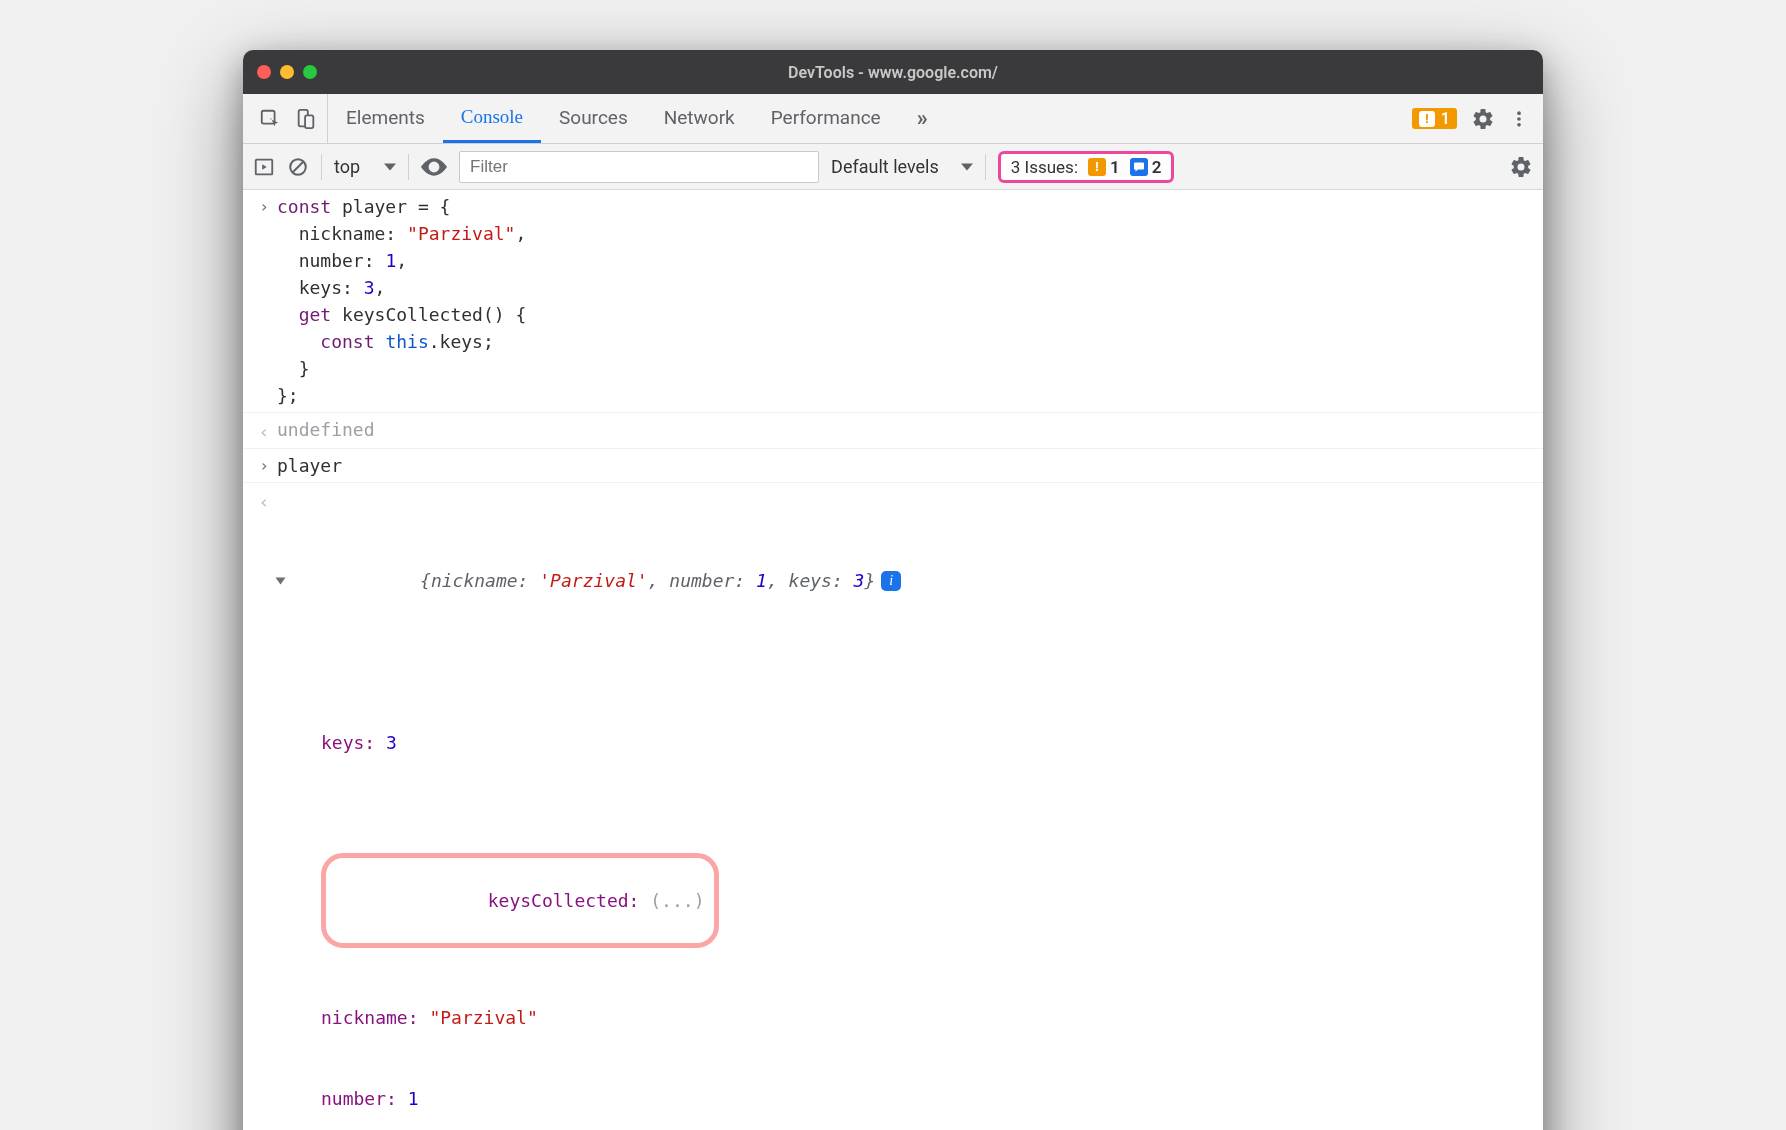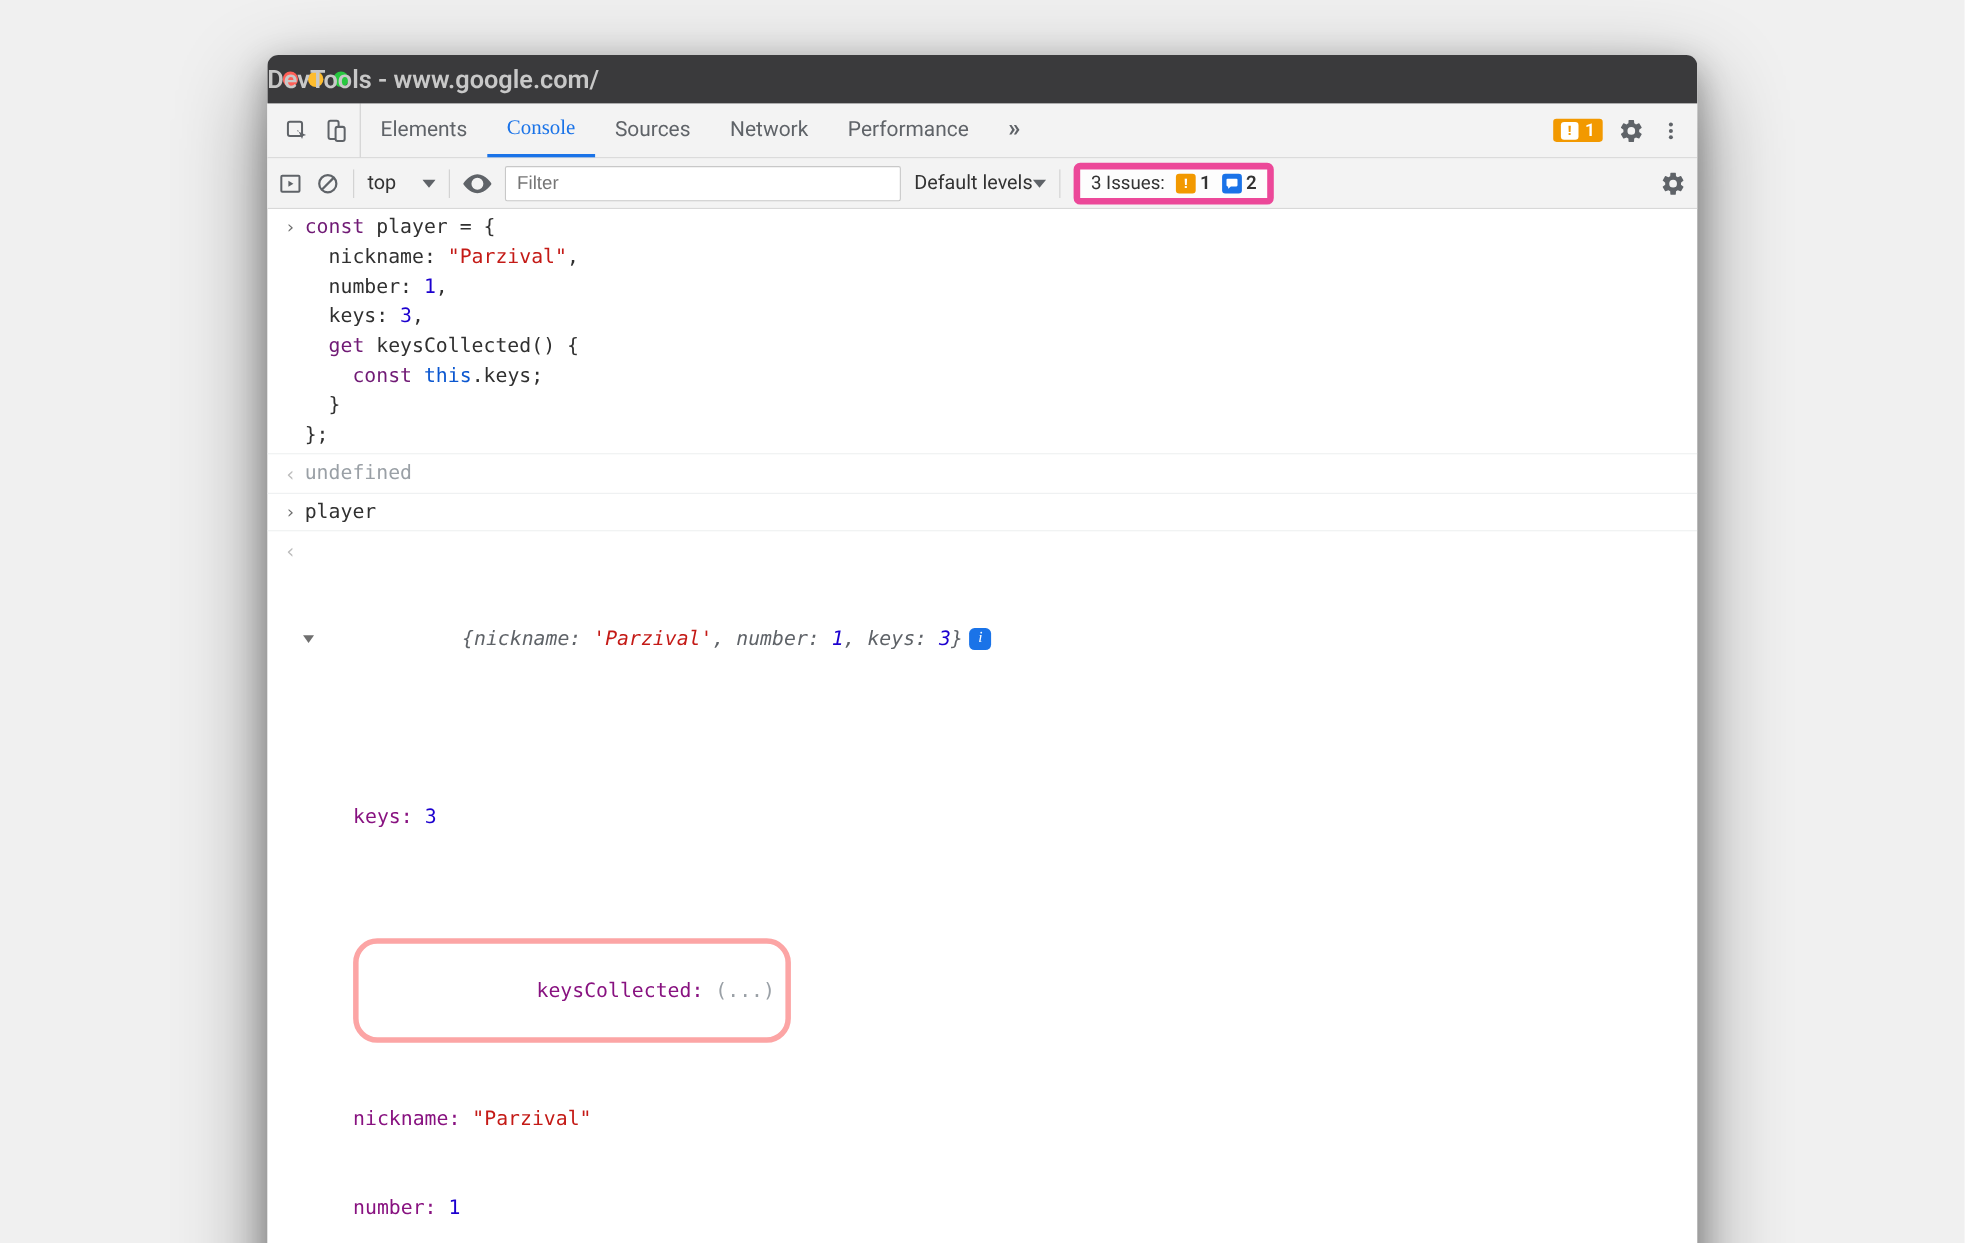--- a/index.html
+++ b/index.html
@@ -26,22 +26,22 @@
     align-items: center;
     padding: 0 14px;
     position: relative;
   }
   .traffic { display: flex; gap: 9px; }
   .dot { width: 14px; height: 14px; border-radius: 50%; }
   .dot.red { background: #ff5f57; }
   .dot.yellow { background: #febc2e; }
   .dot.green { background: #28c840; }
   .titlebar .title {
-    position: absolute; left: 0; right: 0; text-align: left;
-    font-size: 23px; font-weight: 600; color: #c8c8c8;
+    position: absolute; left: 0; right: 0; text-align: center;
+    font-size: 16px; font-weight: 600; color: #c8c8c8;
     pointer-events: none;
   }
   
   .tabs-row {
     display: flex; align-items: center;
     height: 50px;
     border-bottom: 1px solid #d0d0d0;
     background: #f3f3f3;
     padding: 0 6px;
     justify-content: space-between;
@@ -75,23 +75,23 @@
     font-size:18px; color:#333;
   }
   .toolbar-row .divider { width:1px; height:26px; background:#d0d0d0; }
   .ctx-select { display:flex; align-items:center; gap:24px; color:#333;}
   .filter-input {
     flex:0 0 360px;
     border:1px solid #c8c8c8; background:#fff;
     height:32px; padding:0 10px; font-size:17px; color:#555;
     border-radius:2px;
   }
-  .levels { display:flex; align-items:center; gap:0; color:#333; }
+  .levels { display:flex; align-items:center; gap:22px; color:#333; }
   .issues-chip {
-    border:6px solid #ec4899; background:#fdfdfd; border-radius:6px;
+    border:3px solid #ec4899; background:#fdfdfd; border-radius:6px;
     padding:3px 10px; display:flex; align-items:center; gap:10px; font-size:17px;
   }
   .mini-badge { display:inline-flex; align-items:center; gap:4px; font-weight:600;}
   .mini-badge .ic { width:18px; height:18px; border-radius:3px; display:inline-flex; align-items:center; justify-content:center; color:#fff; font-size:12px; font-weight:900;}
   .mini-badge.warn .ic { background:#f29900; }
   .mini-badge.info .ic { background:#1a73e8; border-radius:3px;}
   
   .console-body {
     font-family: Menlo, Consolas, monospace;
     font-size: 18px;

